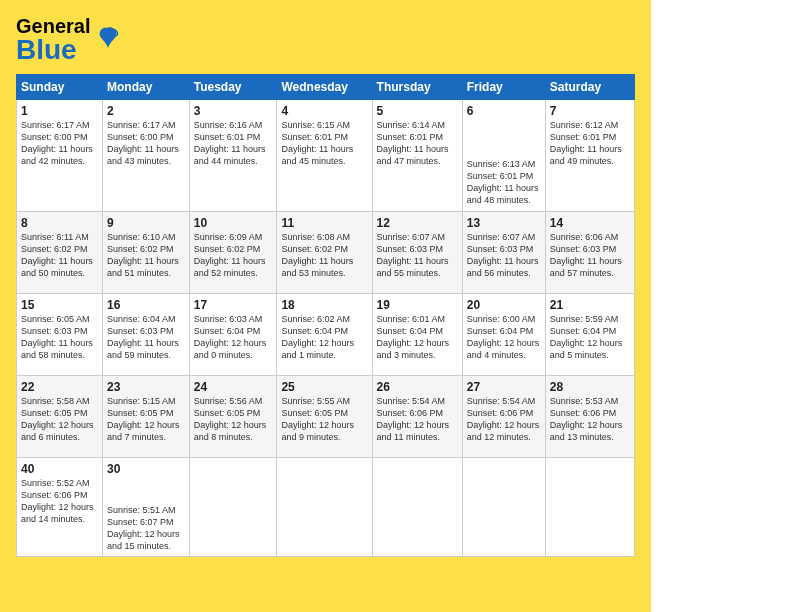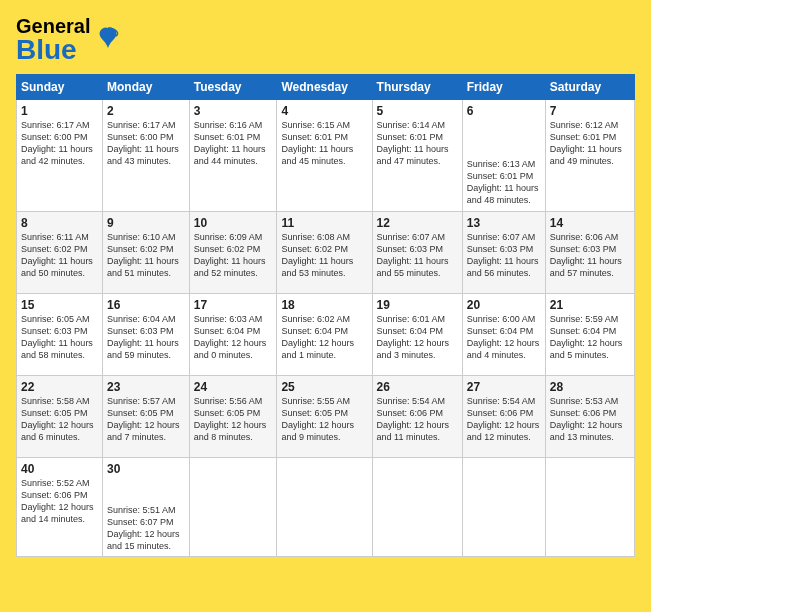--- a/index.html
+++ b/index.html
@@ -278,21 +278,21 @@
         <tr>
           <td>
             <span class="day-num">22</span>
             <div class="day-info" style="white-space: pre-line;">Sunrise: 5:58 AM
 Sunset: 6:05 PM
 Daylight: 12 hours
 and 6 minutes.</div>
           </td>
           <td>
             <span class="day-num">23</span>
-            <div class="day-info" style="white-space: pre-line;">Sunrise: 5:57 AM
+            <div class="day-info" style="white-space: pre-line;">Sunrise: 5:15 AM
 Sunset: 6:05 PM
 Daylight: 12 hours
 and 7 minutes.</div>
           </td>
           <td>
             <span class="day-num">24</span>
             <div class="day-info" style="white-space: pre-line;">Sunrise: 5:56 AM
 Sunset: 6:05 PM
 Daylight: 12 hours
 and 8 minutes.</div>

